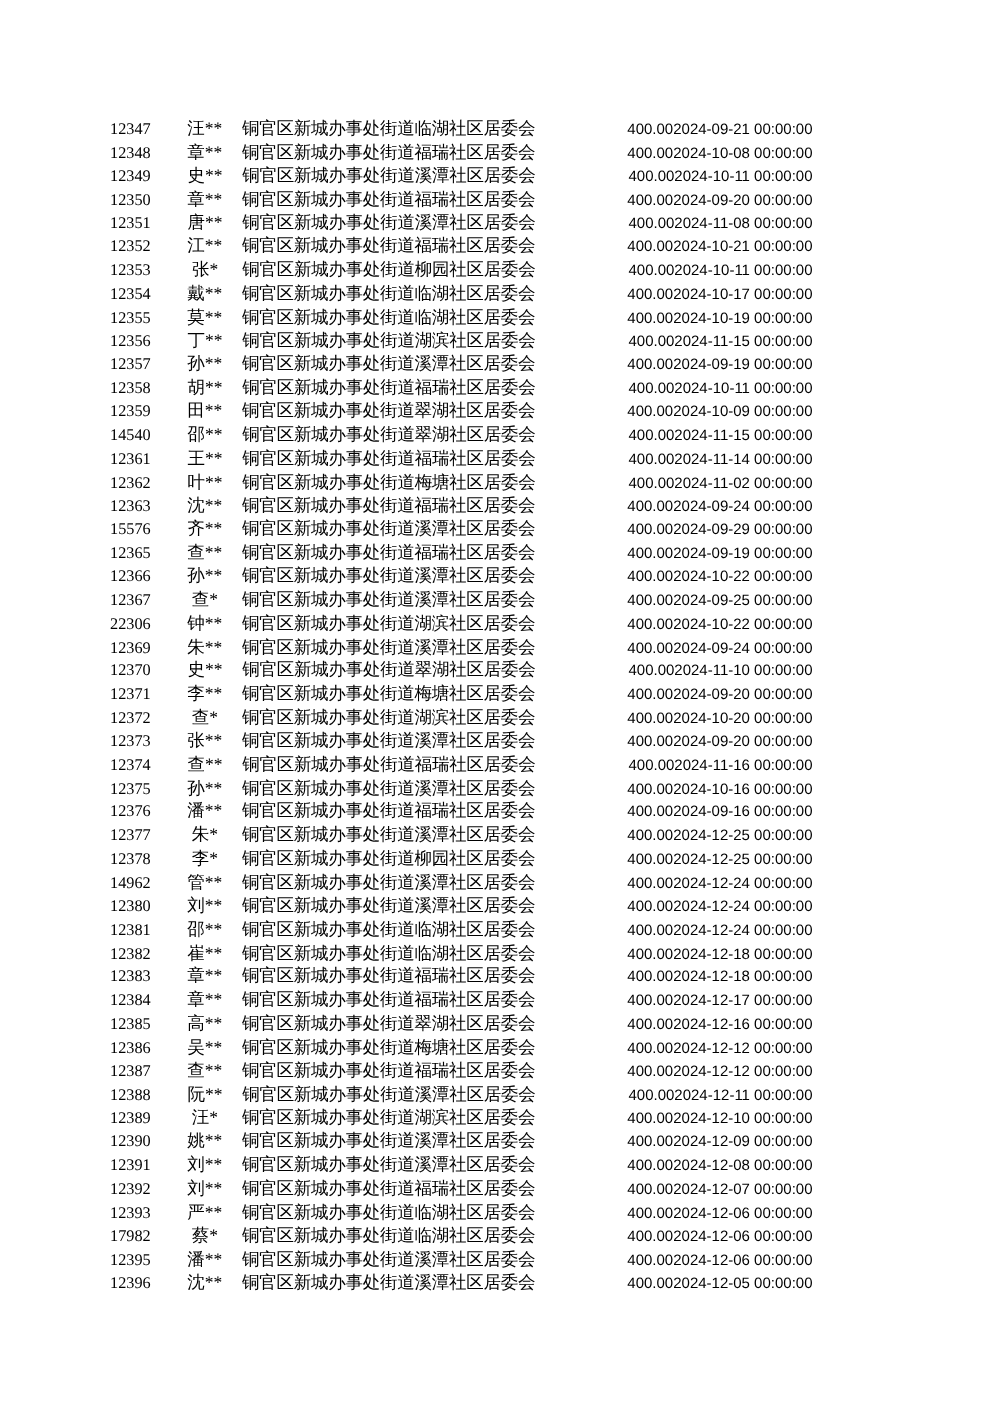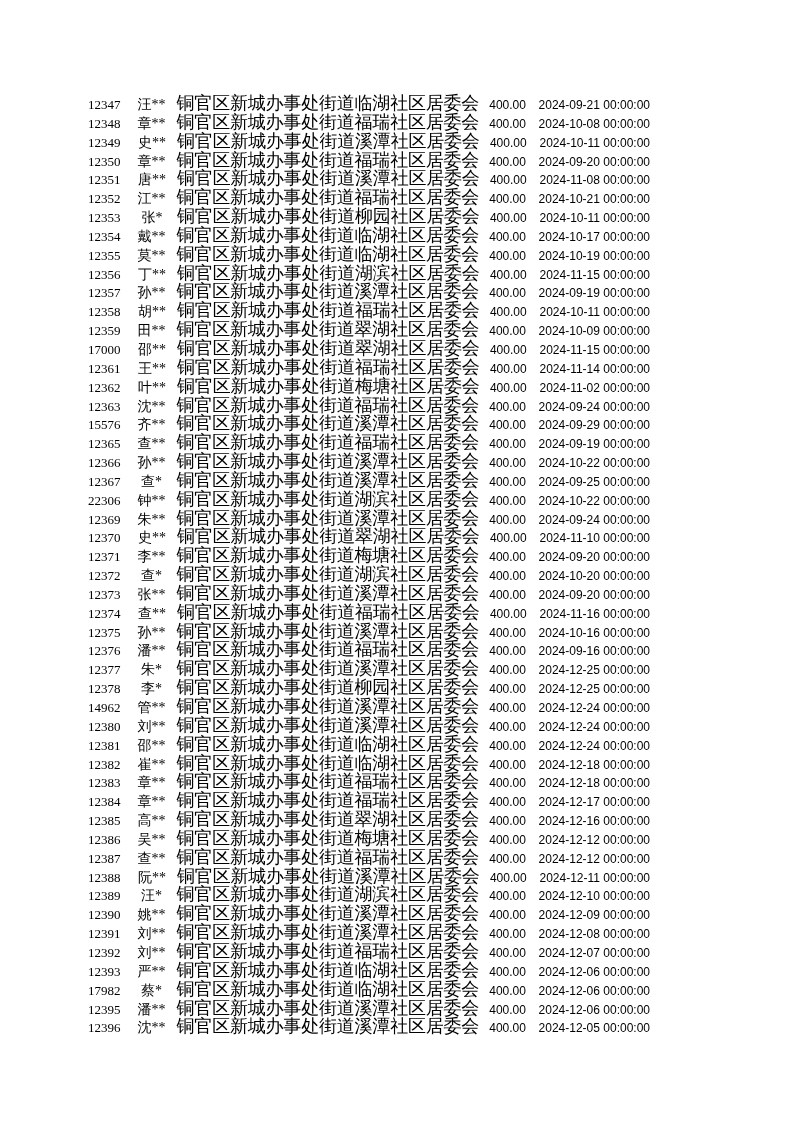--- a/index.html
+++ b/index.html
@@ -44,29 +44,29 @@
   }
   .c-name {
     width: 66px;
     font-family: "Liberation Serif", "DejaVu Serif", serif;
     font-size: 14px;
     text-align: center;
   }
   .c-org {
     width: 300px;
     font-family: Liberation Serif, serif;
-    font-size: 18px;
+    font-size: 14px;
     text-align: left;
     letter-spacing: -0.2px;
   }
   .c-amount {
     width: 82px;
     font-family: "Liberation Sans", "DejaVu Sans", sans-serif;
     font-size: 12px;
-    text-align: center;
+    text-align: right;
   }
   .c-date {
     font-family: "Liberation Sans", "DejaVu Sans", sans-serif;
     font-size: 12px;
     text-align: center;
   }
 </style>
 </head>
 <body>
 
@@ -171,21 +171,21 @@
 
   <div class="row">
     <span class="c-id">12359</span>
     <span class="c-name">田**</span>
     <span class="c-org">铜官区新城办事处街道翠湖社区居委会</span>
     <span class="c-amount">400.00</span>
     <span class="c-date">2024-10-09 00:00:00</span>
   </div>
 
   <div class="row">
-    <span class="c-id">17000</span>
+    <span class="c-id">14540</span>
     <span class="c-name">邵**</span>
     <span class="c-org">铜官区新城办事处街道翠湖社区居委会</span>
     <span class="c-amount">400.00</span>
     <span class="c-date">2024-11-15 00:00:00</span>
   </div>
 
   <div class="row">
     <span class="c-id">12361</span>
     <span class="c-name">王**</span>
     <span class="c-org">铜官区新城办事处街道福瑞社区居委会</span>

